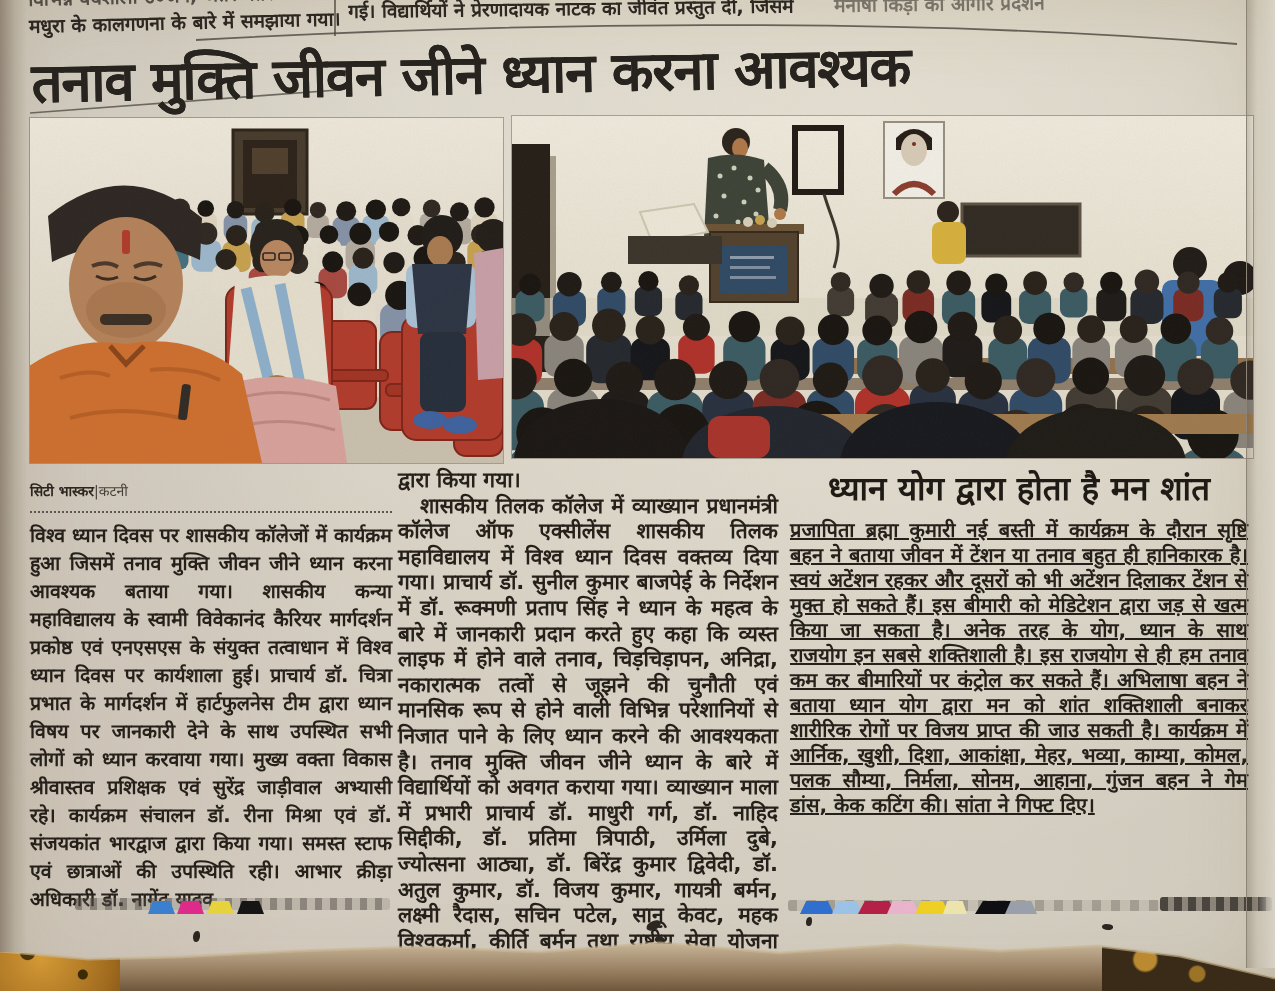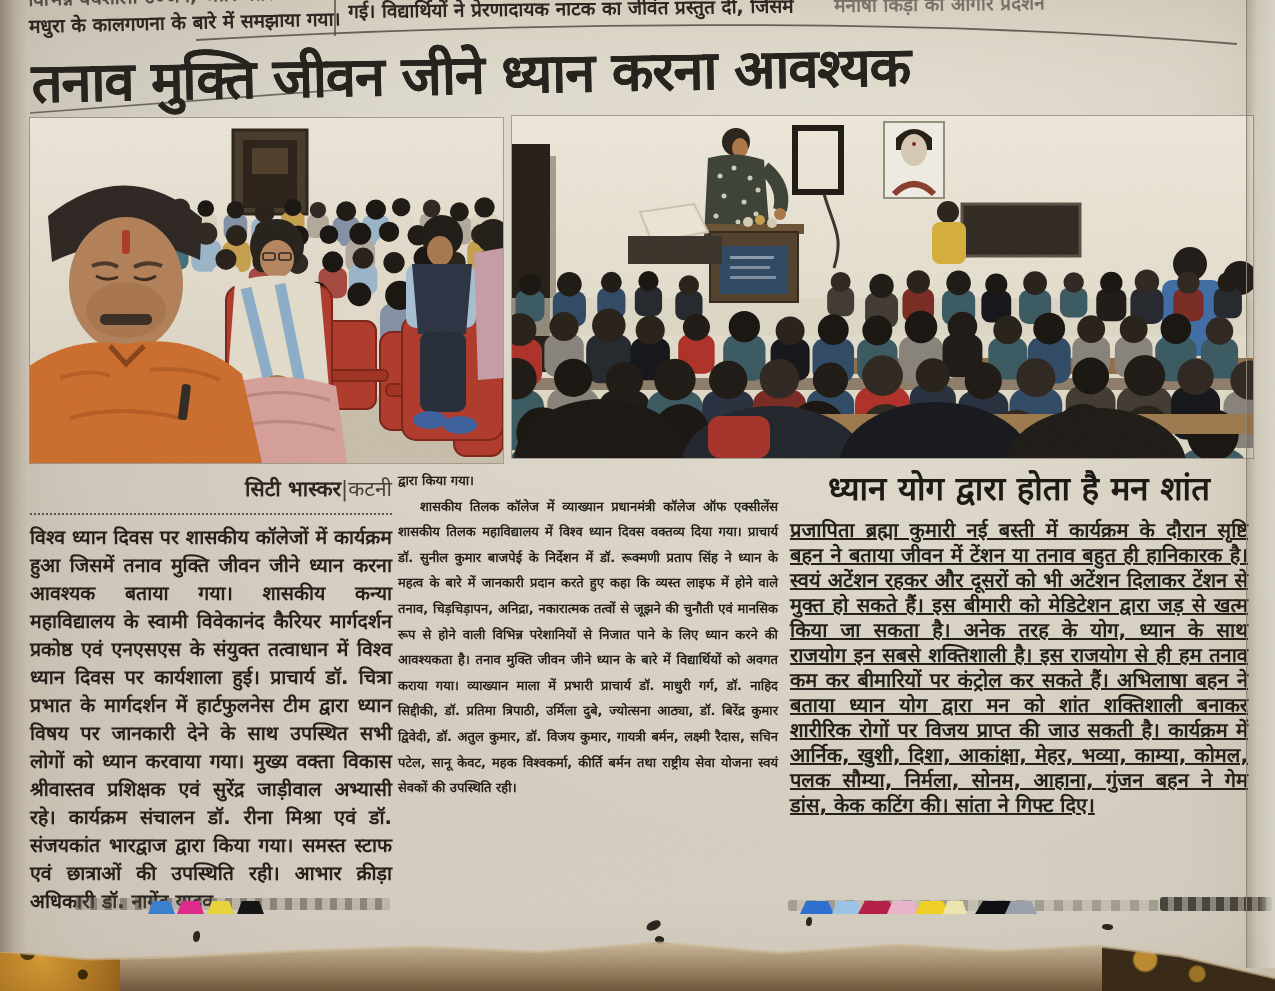--- a/index.html
+++ b/index.html
@@ -64,27 +64,27 @@
   .photo{position:absolute;overflow:hidden;box-shadow:0 0 0 1px rgba(110,100,85,.5);}
   .photo-left{left:30px;top:118px;width:473px;height:345px;}
   .photo-right{left:512px;top:116px;width:741px;height:342px;}
   .photo svg{display:block;}
 
   
   .col{position:absolute;color:#241f19;}
   .col p{margin:0;text-align:justify;font-weight:600;}
   .col1{left:30px;top:472px;width:362px;}
   .col1 h2{margin:0;font-size:27px;line-height:35px;font-weight:700;text-align:center;color:#211c16;}
-  .byline{margin-top:2px;text-align:right;font-size:21px;color:#2a251f;}
+  .byline{margin-top:9px;text-align:left;font-size:14px;color:#2a251f;}
   .byline .b{font-weight:800;}
   .byline .l{font-weight:400;color:#46403a;}
   .dotted{margin-top:11px;border-top:2px dotted #5c564d;height:0;}
   .col1 p{margin-top:9px;font-size:19.5px;line-height:28px;}
   .col2{left:398px;top:468px;width:380px;}
-  .col2 p{font-size:13px;line-height:25.6px;}
+  .col2 p{font-size:21px;line-height:25.6px;}
   .col2 .body{text-indent:22px;}
   .col3{left:790px;top:470px;width:458px;}
   .col3 h2{margin:0;font-size:33px;line-height:38px;font-weight:800;text-align:center;color:#1e1914;}
   .col3 p{margin-top:10px;font-size:20px;line-height:25px;text-decoration:underline;}
 
   
   .smudge{position:absolute;border-radius:3px;filter:blur(.4px);}
   .sm1{left:75px;top:898px;width:315px;height:12px;
     background:repeating-linear-gradient(90deg,rgba(80,75,68,.55) 0 7px,rgba(120,113,103,.25) 7px 15px);}
   .sm2{left:788px;top:900px;width:372px;height:11px;

